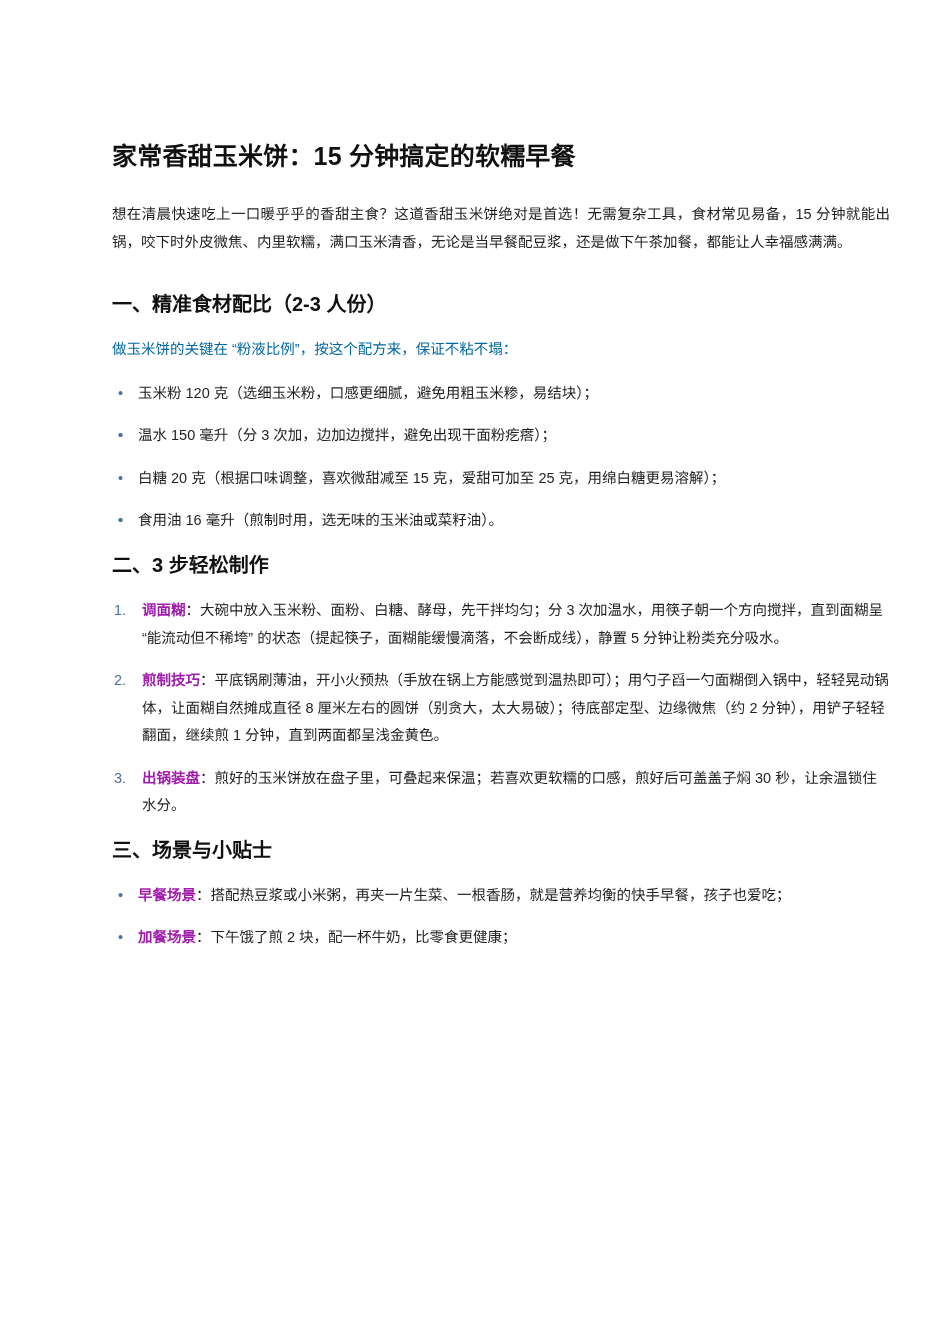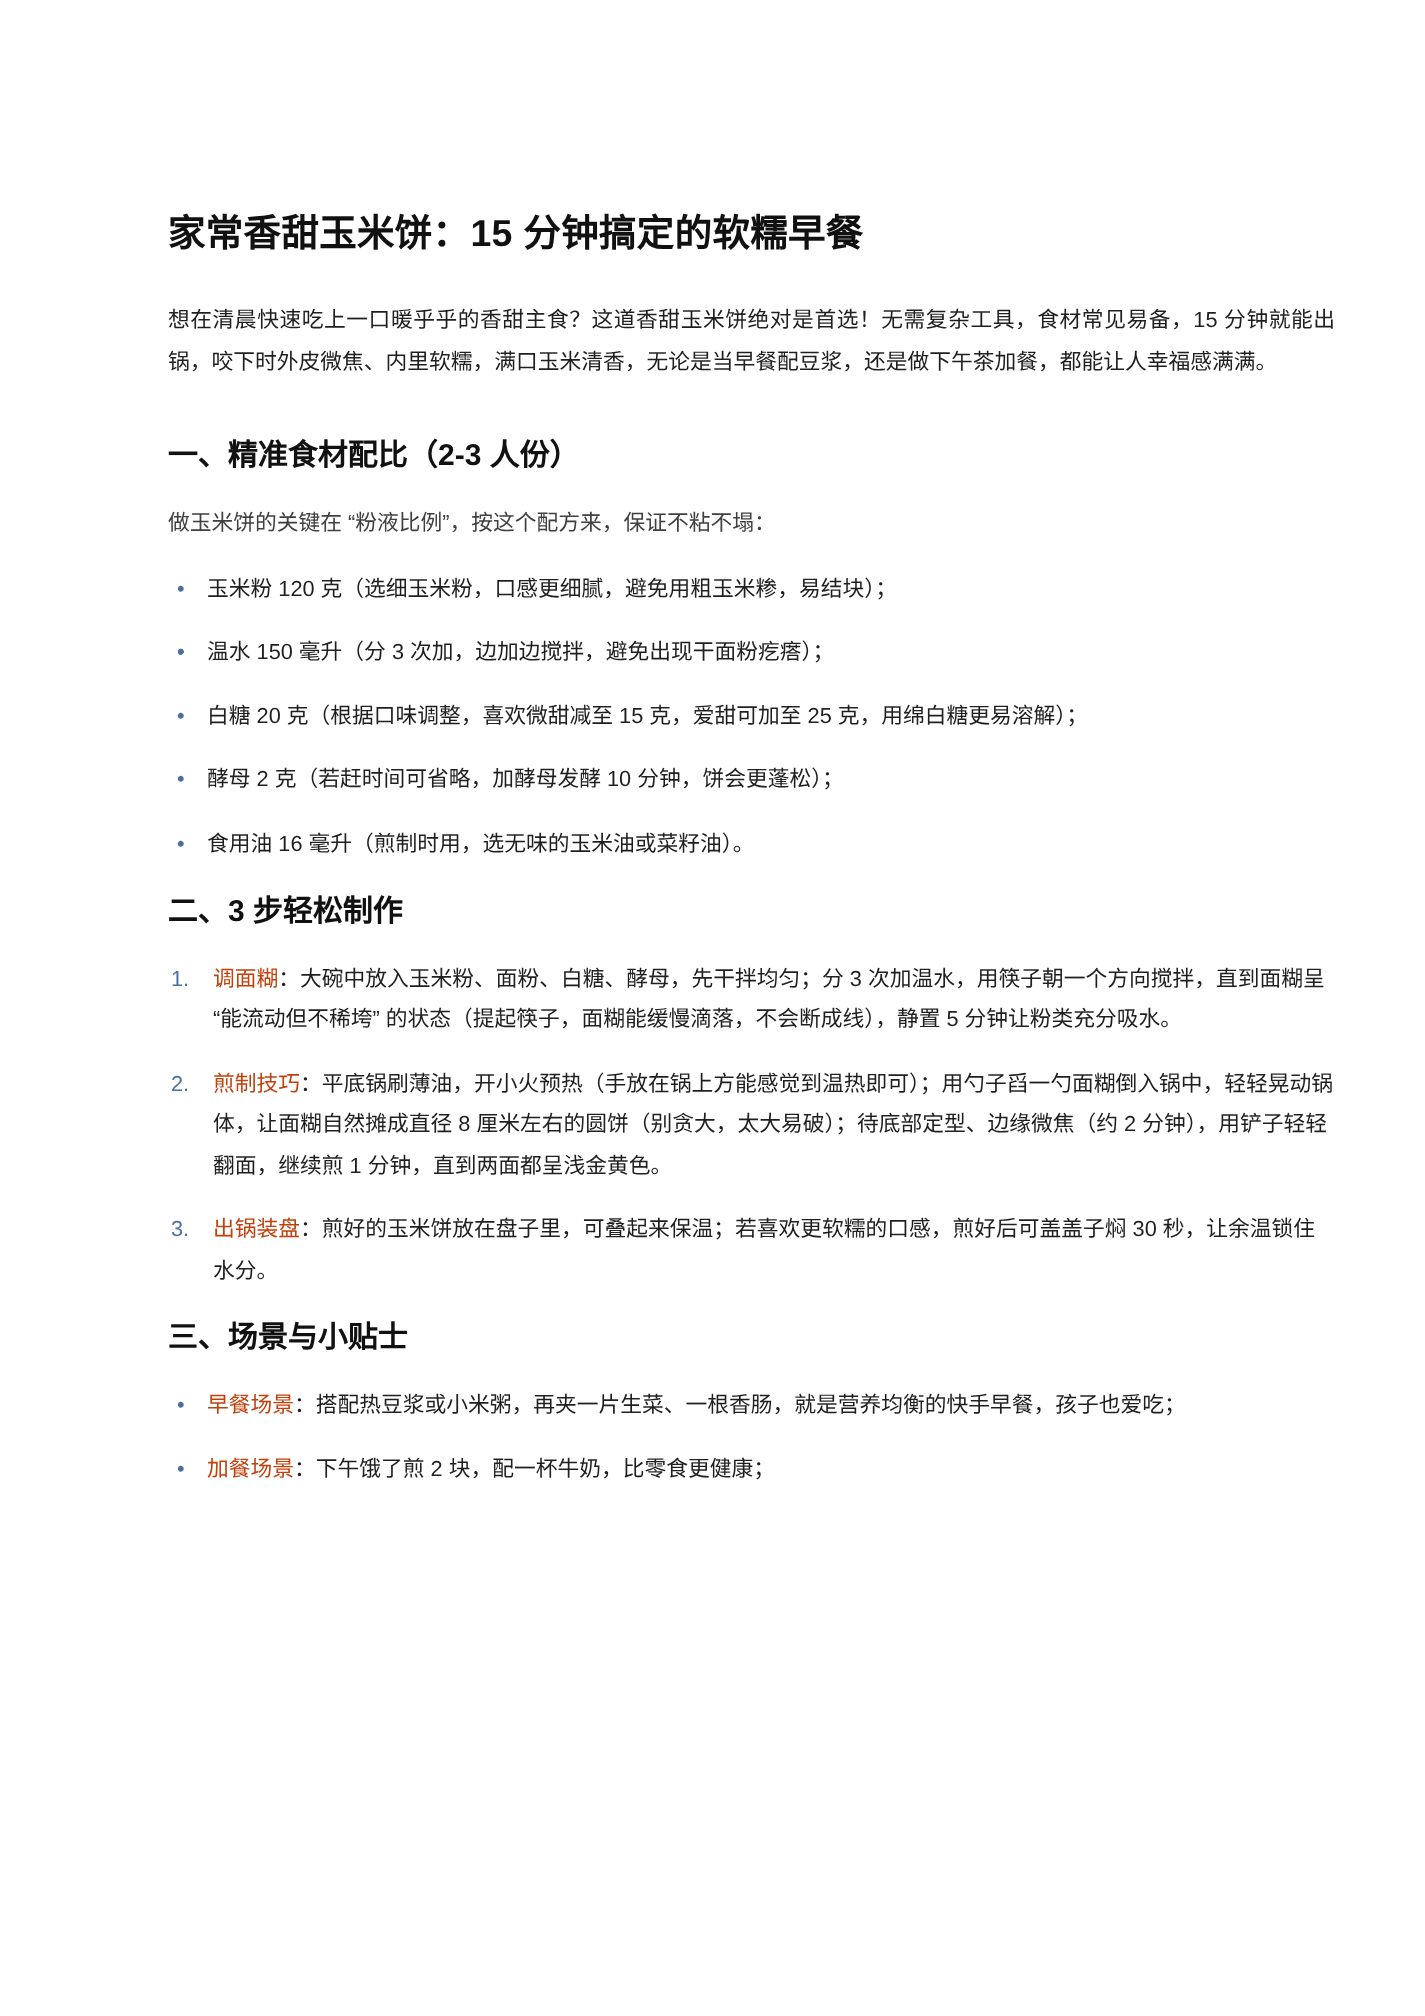--- a/index.html
+++ b/index.html
@@ -40,21 +40,21 @@
     font-size: 20px;
     line-height: 1.4;
     font-weight: bold;
     margin: 16px 0 18px 0;
     color: #111111;
   }
   p.section-lead {
     font-size: 14.5px;
     line-height: 1.9;
     margin: 0 0 16px 0;
-    color: #404040;
+    color: #0369a1;
   }
   ul.bullets, ol.steps {
     margin: 0 0 6px 0;
     padding: 0;
     list-style: none;
   }
   ul.bullets > li {
     position: relative;
     padding-left: 26px;
     margin-bottom: 15px;
@@ -85,22 +85,22 @@
     position: absolute;
     left: 2px;
     top: 0;
     color: #4a6fa5;
     font-size: 14.5px;
     line-height: 1.9;
     width: 22px;
     text-align: left;
   }
   .lead-term {
-    font-weight: normal;
-    color: #c2410c;
+    font-weight: bold;
+    color: #a21caf;
   }
   .list-text {
     display: inline;
     text-align: center;
   }
 </style>
 </head>
 <body>
 
 <div class="page">
@@ -123,21 +123,20 @@
       <li>
         <span class="bullet-dot">•</span>
         <span class="list-text">温水 150 毫升（分 3 次加，边加边搅拌，避免出现干面粉疙瘩）；</span>
       </li>
       <li>
         <span class="bullet-dot">•</span>
         <span class="list-text">白糖 20 克（根据口味调整，喜欢微甜减至 15 克，爱甜可加至 25 克，用绵白糖更易溶解）；</span>
       </li>
       <li>
         <span class="bullet-dot">•</span>
-        <span class="list-text">酵母 2 克（若赶时间可省略，加酵母发酵 10 分钟，饼会更蓬松）；</span>
       </li>
       <li>
         <span class="bullet-dot">•</span>
         <span class="list-text">食用油 16 毫升（煎制时用，选无味的玉米油或菜籽油）。</span>
       </li>
     </ul>
   </section>
 
   <section>
     <h2 class="section-title">二、3 步轻松制作</h2>

